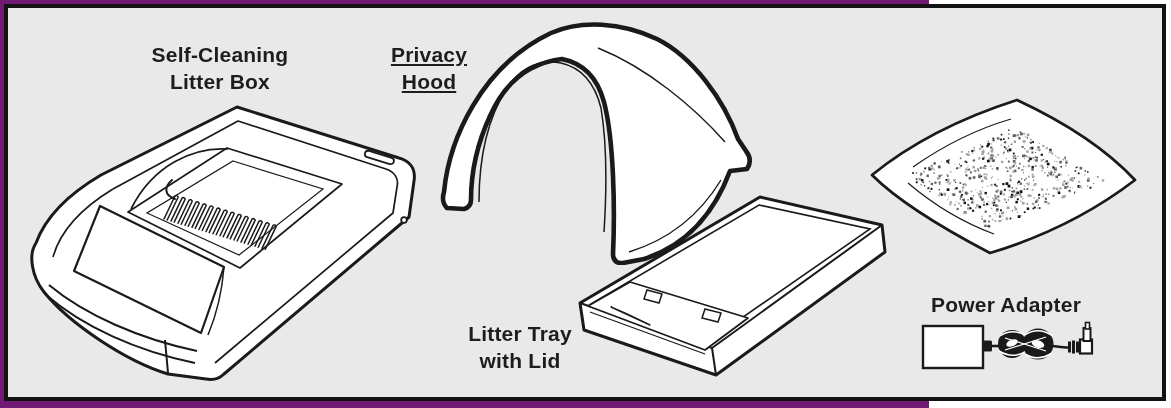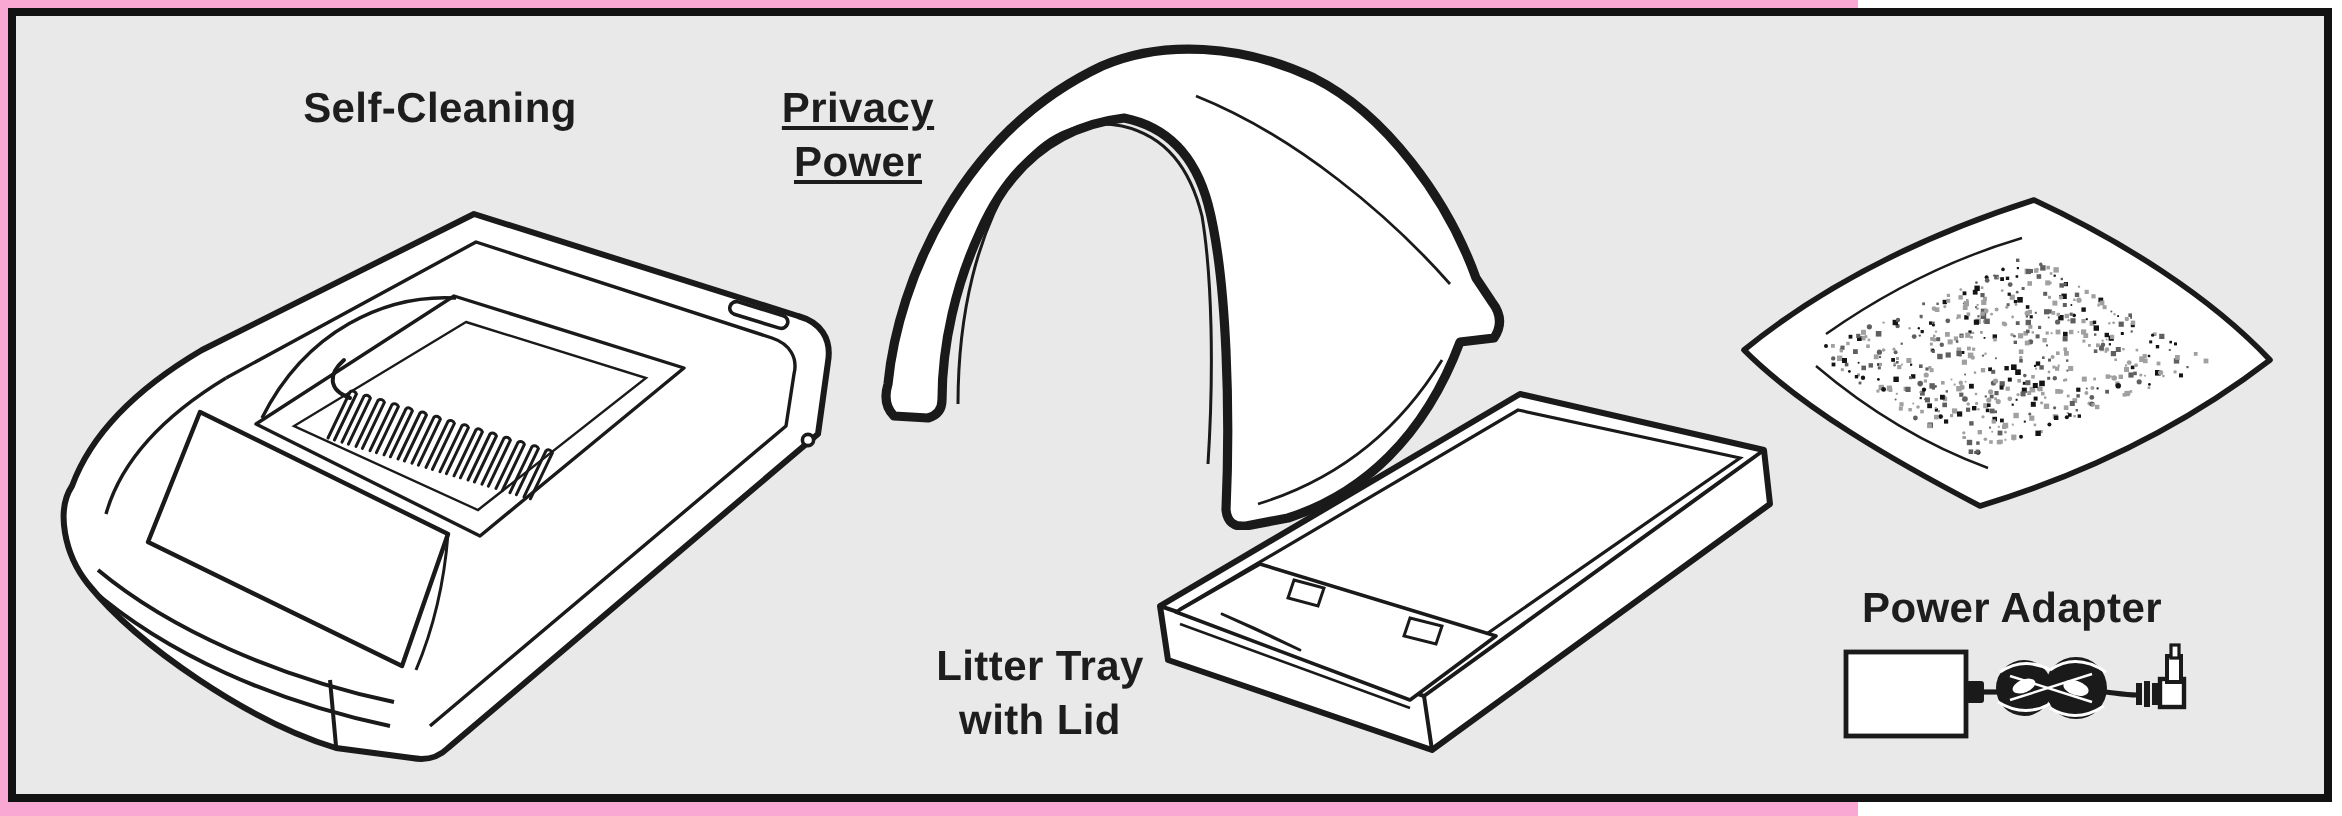--- a/index.html
+++ b/index.html
@@ -1,20 +1,20 @@
 <!DOCTYPE html>
 <html><head>
 <meta charset="utf-8">
 <style>
   html,body{margin:0;padding:0;}
   body{
     width:1171px;height:408px;background:#ffffff;
     font-family:"Liberation Sans",sans-serif;overflow:hidden;
   }
-  #stage{position:relative;width:929px;height:408px;background:#f9a8d4;}
+  #stage{position:relative;width:929px;height:408px;background:#701a75;}
   .frame{
     position:absolute;left:4px;top:4px;width:1154px;height:389px;
     border:4px solid #121212;background:#e9e9e9;
   }
   .illus{position:absolute;display:block;}
   .label{
     position:absolute;text-align:center;font-weight:bold;
     font-size:21px;line-height:27px;color:#1d1d1d;letter-spacing:0.2px;
   }
   .label span{display:block;}
@@ -673,24 +673,25 @@
       </g>
       <g>
         <rect x="165" y="21.5" width="12" height="14" fill="#ffffff" stroke="#1a1a1a" stroke-width="2.2"></rect>
         <rect x="168.5" y="10" width="7" height="13" fill="#ffffff" stroke="#1a1a1a" stroke-width="2"></rect>
         <rect x="170.5" y="4.5" width="4" height="6.5" fill="#ffffff" stroke="#1a1a1a" stroke-width="1.6"></rect>
       </g>
     </svg>
 
     <div class="label" style="left:82px;top:33px;width:260px;">
       <span>Self-Cleaning</span>
+      <span>Litter Box</span>
     </div>
     <div class="label" style="left:341px;top:33px;width:160px;text-decoration:underline;">
       <span>Privacy</span>
-      <span>Power</span>
+      <span>Hood</span>
     </div>
     <div class="label" style="left:402px;top:312px;width:220px;">
       <span>Litter Tray</span>
       <span>with Lid</span>
     </div>
     <div class="label" style="left:878px;top:283px;width:240px;text-align:center;">
       <span>Power Adapter</span>
 
     </div>
 

